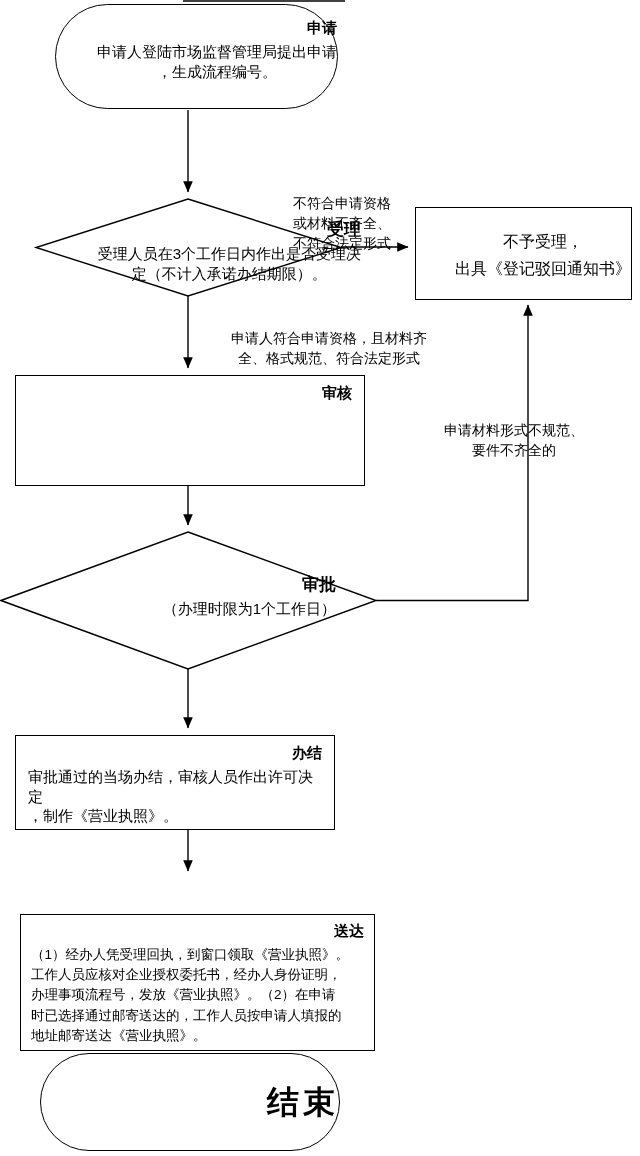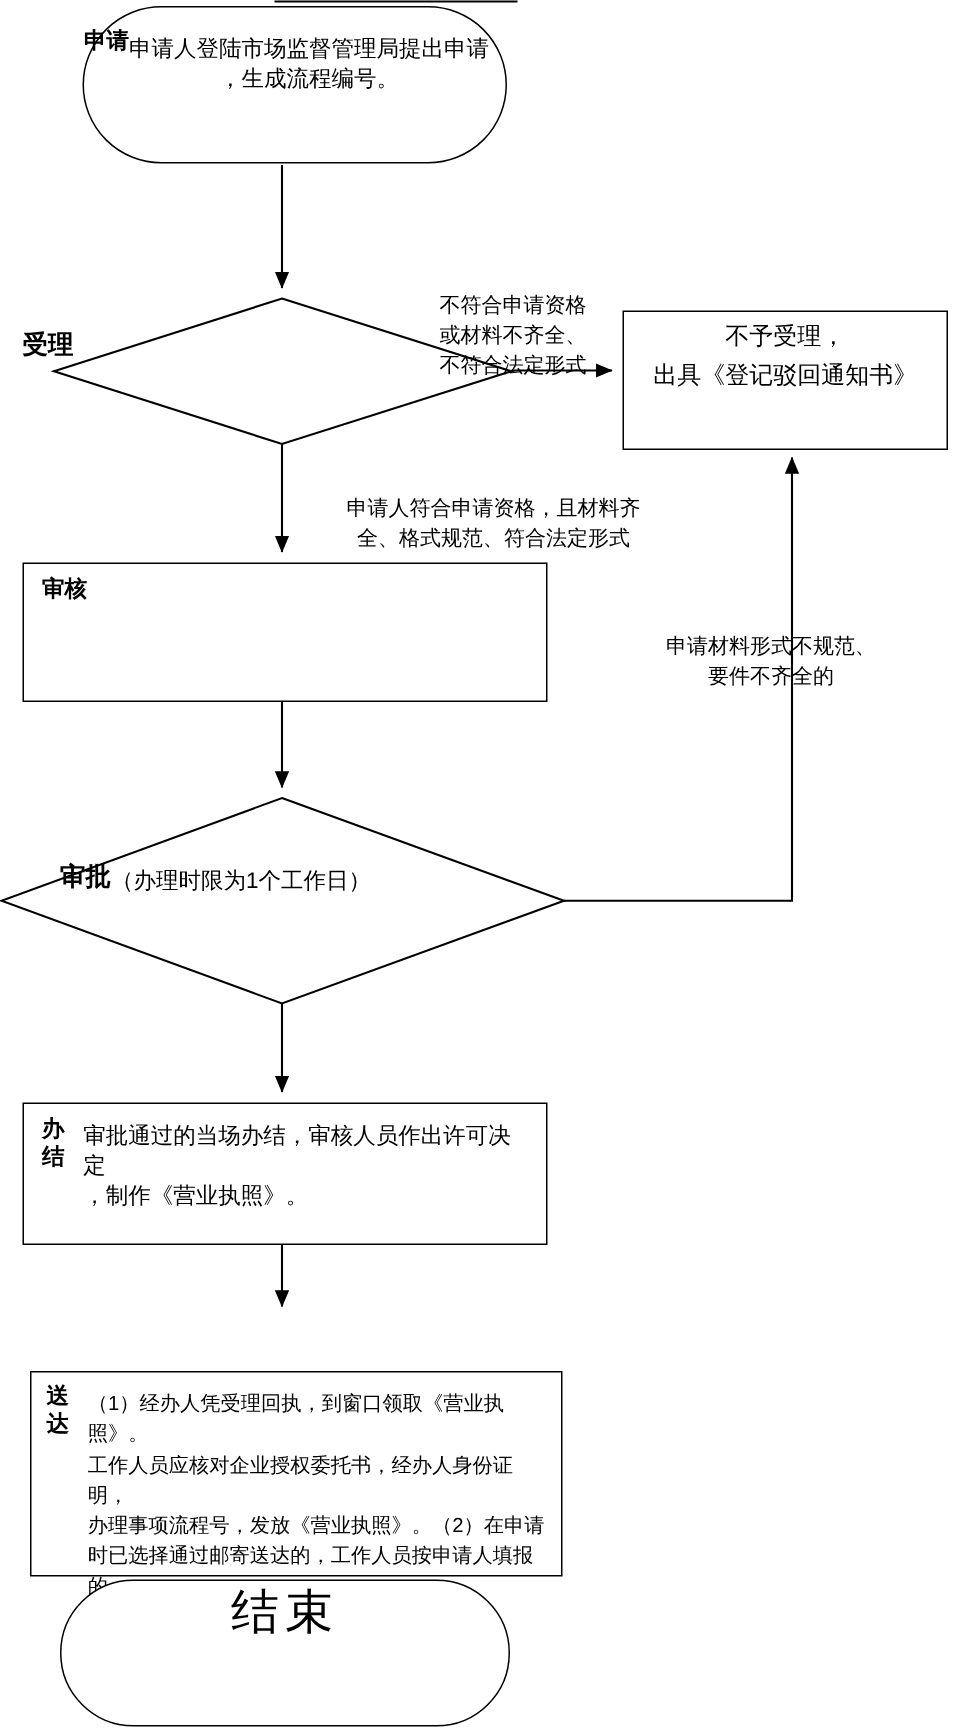--- a/index.html
+++ b/index.html
@@ -11,26 +11,26 @@
   .canvas {
     position:relative;
     width:640px; height:1156px;
     background:#fff;
     overflow:hidden;
   }
   .wires { position:absolute; left:0; top:0; }
   .wire { stroke:#000; stroke-width:1.4; fill:none; }
   .shape { fill:#fff; stroke:#000; stroke-width:1.4; }
 
-  .node { position:absolute; display:flex; flex-direction:row; align-items:flex-start; }
+  .node { position:absolute; display:flex; flex-direction:column; align-items:flex-end; }
   .boxed { border:1.5px solid #000; background:#fff; }
 
   .title { font-weight:bold; font-size:15px; line-height:1.25; }
   .title.big { font-size:17px; }
-  .title.huge { font-size:32px; font-weight:normal; letter-spacing:4px; }
+  .title.huge { font-size:32px; font-weight:bold; letter-spacing:4px; }
 
   .body {
     font-size:15px;
     line-height:1.32;
     white-space:pre-line;
     margin-top:4px;
   }
   .body.center { text-align:center; }
   .body.left { width:100%; text-align:left; }
   .body.big { font-size:16px; line-height:1.65; }
@@ -42,23 +42,23 @@
     line-height:1.42;
     white-space:pre-line;
     margin-top:17px;
   }
   .label.center { text-align:center; }
 
   
   #n-start   { left:55px;  top:4px;    width:283px; height:105px; border-radius:53px; padding-top:14px; }
   #n-accept  { left:15px;  top:219px;  width:346px; }
   #n-reject  { left:415px; top:207px;  width:217px; height:93px;  justify-content:center; }
-  #n-review  { left:15px;  top:375px;  width:350px; height:93px;  padding:8px 12px; }
+  #n-review  { left:15px;  top:375px;  width:350px; height:111px;  padding:8px 12px; }
   #n-approve { left:40px;  top:574px;  width:296px; }
-  #n-done    { left:15px;  top:735px;  width:350px; height:95px;  padding:8px 12px; }
+  #n-done    { left:15px;  top:735px;  width:320px; height:95px;  padding:8px 12px; }
   #n-deliver { left:20px;  top:878px;  width:355px; height:137px; padding:7px 10px;margin-top:36px; }
   #n-end     { left:40px;  top:1053px; width:300px; height:98px;  border-radius:49px; justify-content:center; }
 
   
   #lbl-accept-fail  { left:293px; top:177px; width:160px; text-align:left; }
   #lbl-accept-pass  { left:222px; top:312px; width:214px; }
   #lbl-approve-fail { left:400px; top:404px; width:228px; }
   #lbl-approve-pass { left:205px; top:672px; width:232px; }
 </style>
 </head>
@@ -97,20 +97,22 @@
   </svg>
 
   <div class="node boxed" id="n-start">
     <div class="title">申请</div>
     <div class="body center">申请人登陆市场监督管理局提出申请
 ，生成流程编号。</div>
   </div>
 
   <div class="node" id="n-accept">
     <div class="title big">受理</div>
+    <div class="body center">受理人员在3个工作日内作出是否受理决
+定（不计入承诺办结期限）。</div>
   </div>
 
   <div class="node boxed" id="n-reject">
     <div class="body center big">不予受理，
 出具《登记驳回通知书》</div>
   </div>
 
   <div class="node boxed" id="n-review">
     <div class="title">审核</div>
   </div>

